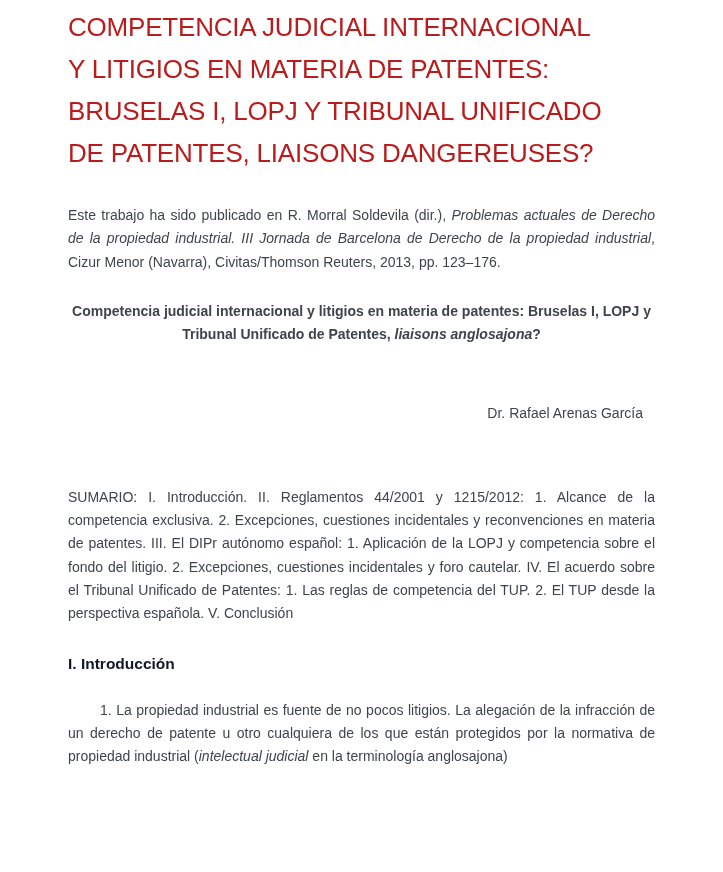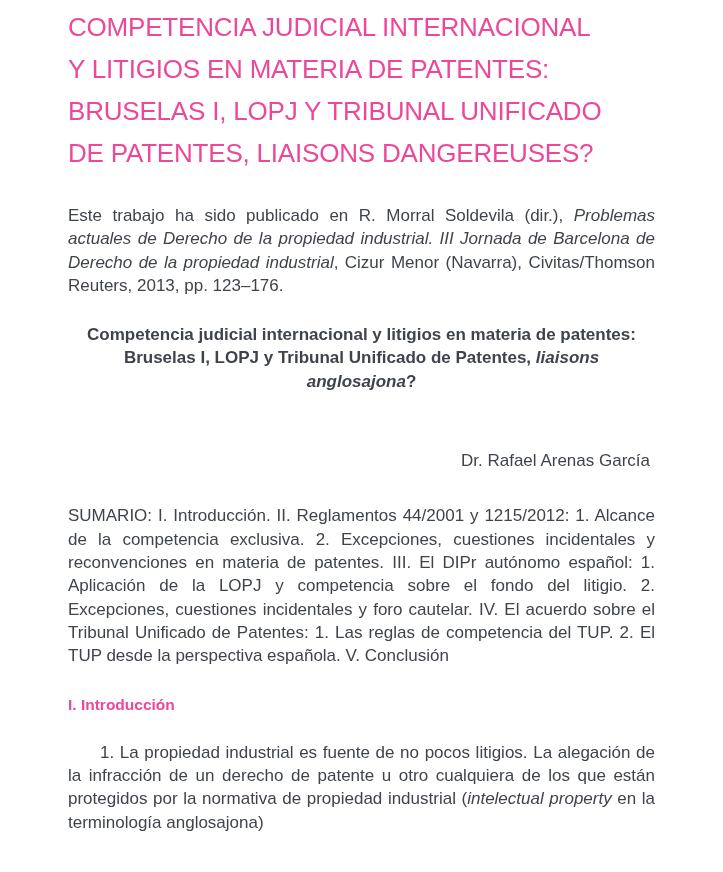--- a/index.html
+++ b/index.html
@@ -17,46 +17,46 @@
   .page {
     padding: 0 68px;
     width: 587px;
     box-sizing: content-box;
   }
   h1.article-title {
     font-size: 26px;
     line-height: 42px;
     font-weight: 400;
     letter-spacing: -0.2px;
-    color: #ec4899;
+    color: #b91c1c;
     white-space: pre-line;
     margin: 6px 0 30px 0;
   }
   p {
-    font-size: 17px;
+    font-size: 14px;
     line-height: 23.3px;
     margin: 0 0 22px 0;
   }
   .justified { text-align: justify; }
   .subtitle {
     text-align: center;
     font-weight: bold;
     margin-top: 26px;
   }
   .author-line {
     text-align: right;
-    margin: 24px 5px 0 0;
+    margin: 24px 12px 0 0;
   }
   .author-first { margin-top: 56px; }
-  .summary { margin-top: 32px; }
+  .summary { margin-top: 60px; }
   h2.section-heading {
     font-size: 15.5px;
     line-height: 23.3px;
     font-weight: bold;
-    color: #ec4899;
+    color: #0f172a;
     margin: 26px 0 16px 0;
   }
   .first-paragraph { text-indent: 32px; margin-top: 24px; }
   em { font-style: italic; }
 </style>
 </head>
 <body>
 
 <div class="page">
 
@@ -70,15 +70,15 @@
   <p class="subtitle"><span>Competencia judicial internacional y litigios en materia de patentes: Bruselas I, LOPJ y Tribunal Unificado de Patentes, </span><em>liaisons anglosajona</em><span>?</span></p>
 
   <p class="author-line author-first">Dr. Rafael Arenas García</p>
 
 
 
   <p class="justified summary">SUMARIO: I. Introducción. II. Reglamentos 44/2001 y 1215/2012: 1. Alcance de la competencia exclusiva. 2. Excepciones, cuestiones incidentales y reconvenciones en materia de patentes. III. El DIPr autónomo español: 1. Aplicación de la LOPJ y competencia sobre el fondo del litigio. 2. Excepciones, cuestiones incidentales y foro cautelar. IV. El acuerdo sobre el Tribunal Unificado de Patentes: 1. Las reglas de competencia del TUP. 2. El TUP desde la perspectiva española. V. Conclusión</p>
 
   <h2 class="section-heading">I. Introducción</h2>
 
-  <p class="justified first-paragraph"><span>1. La propiedad industrial es fuente de no pocos litigios. La alegación de la infracción de un derecho de patente u otro cualquiera de los que están protegidos por la normativa de propiedad industrial (</span><em>intelectual property</em><span> en la terminología anglosajona)</span></p>
+  <p class="justified first-paragraph"><span>1. La propiedad industrial es fuente de no pocos litigios. La alegación de la infracción de un derecho de patente u otro cualquiera de los que están protegidos por la normativa de propiedad industrial (</span><em>intelectual judicial</em><span> en la terminología anglosajona)</span></p>
 
 </div>
 
 </body></html>

